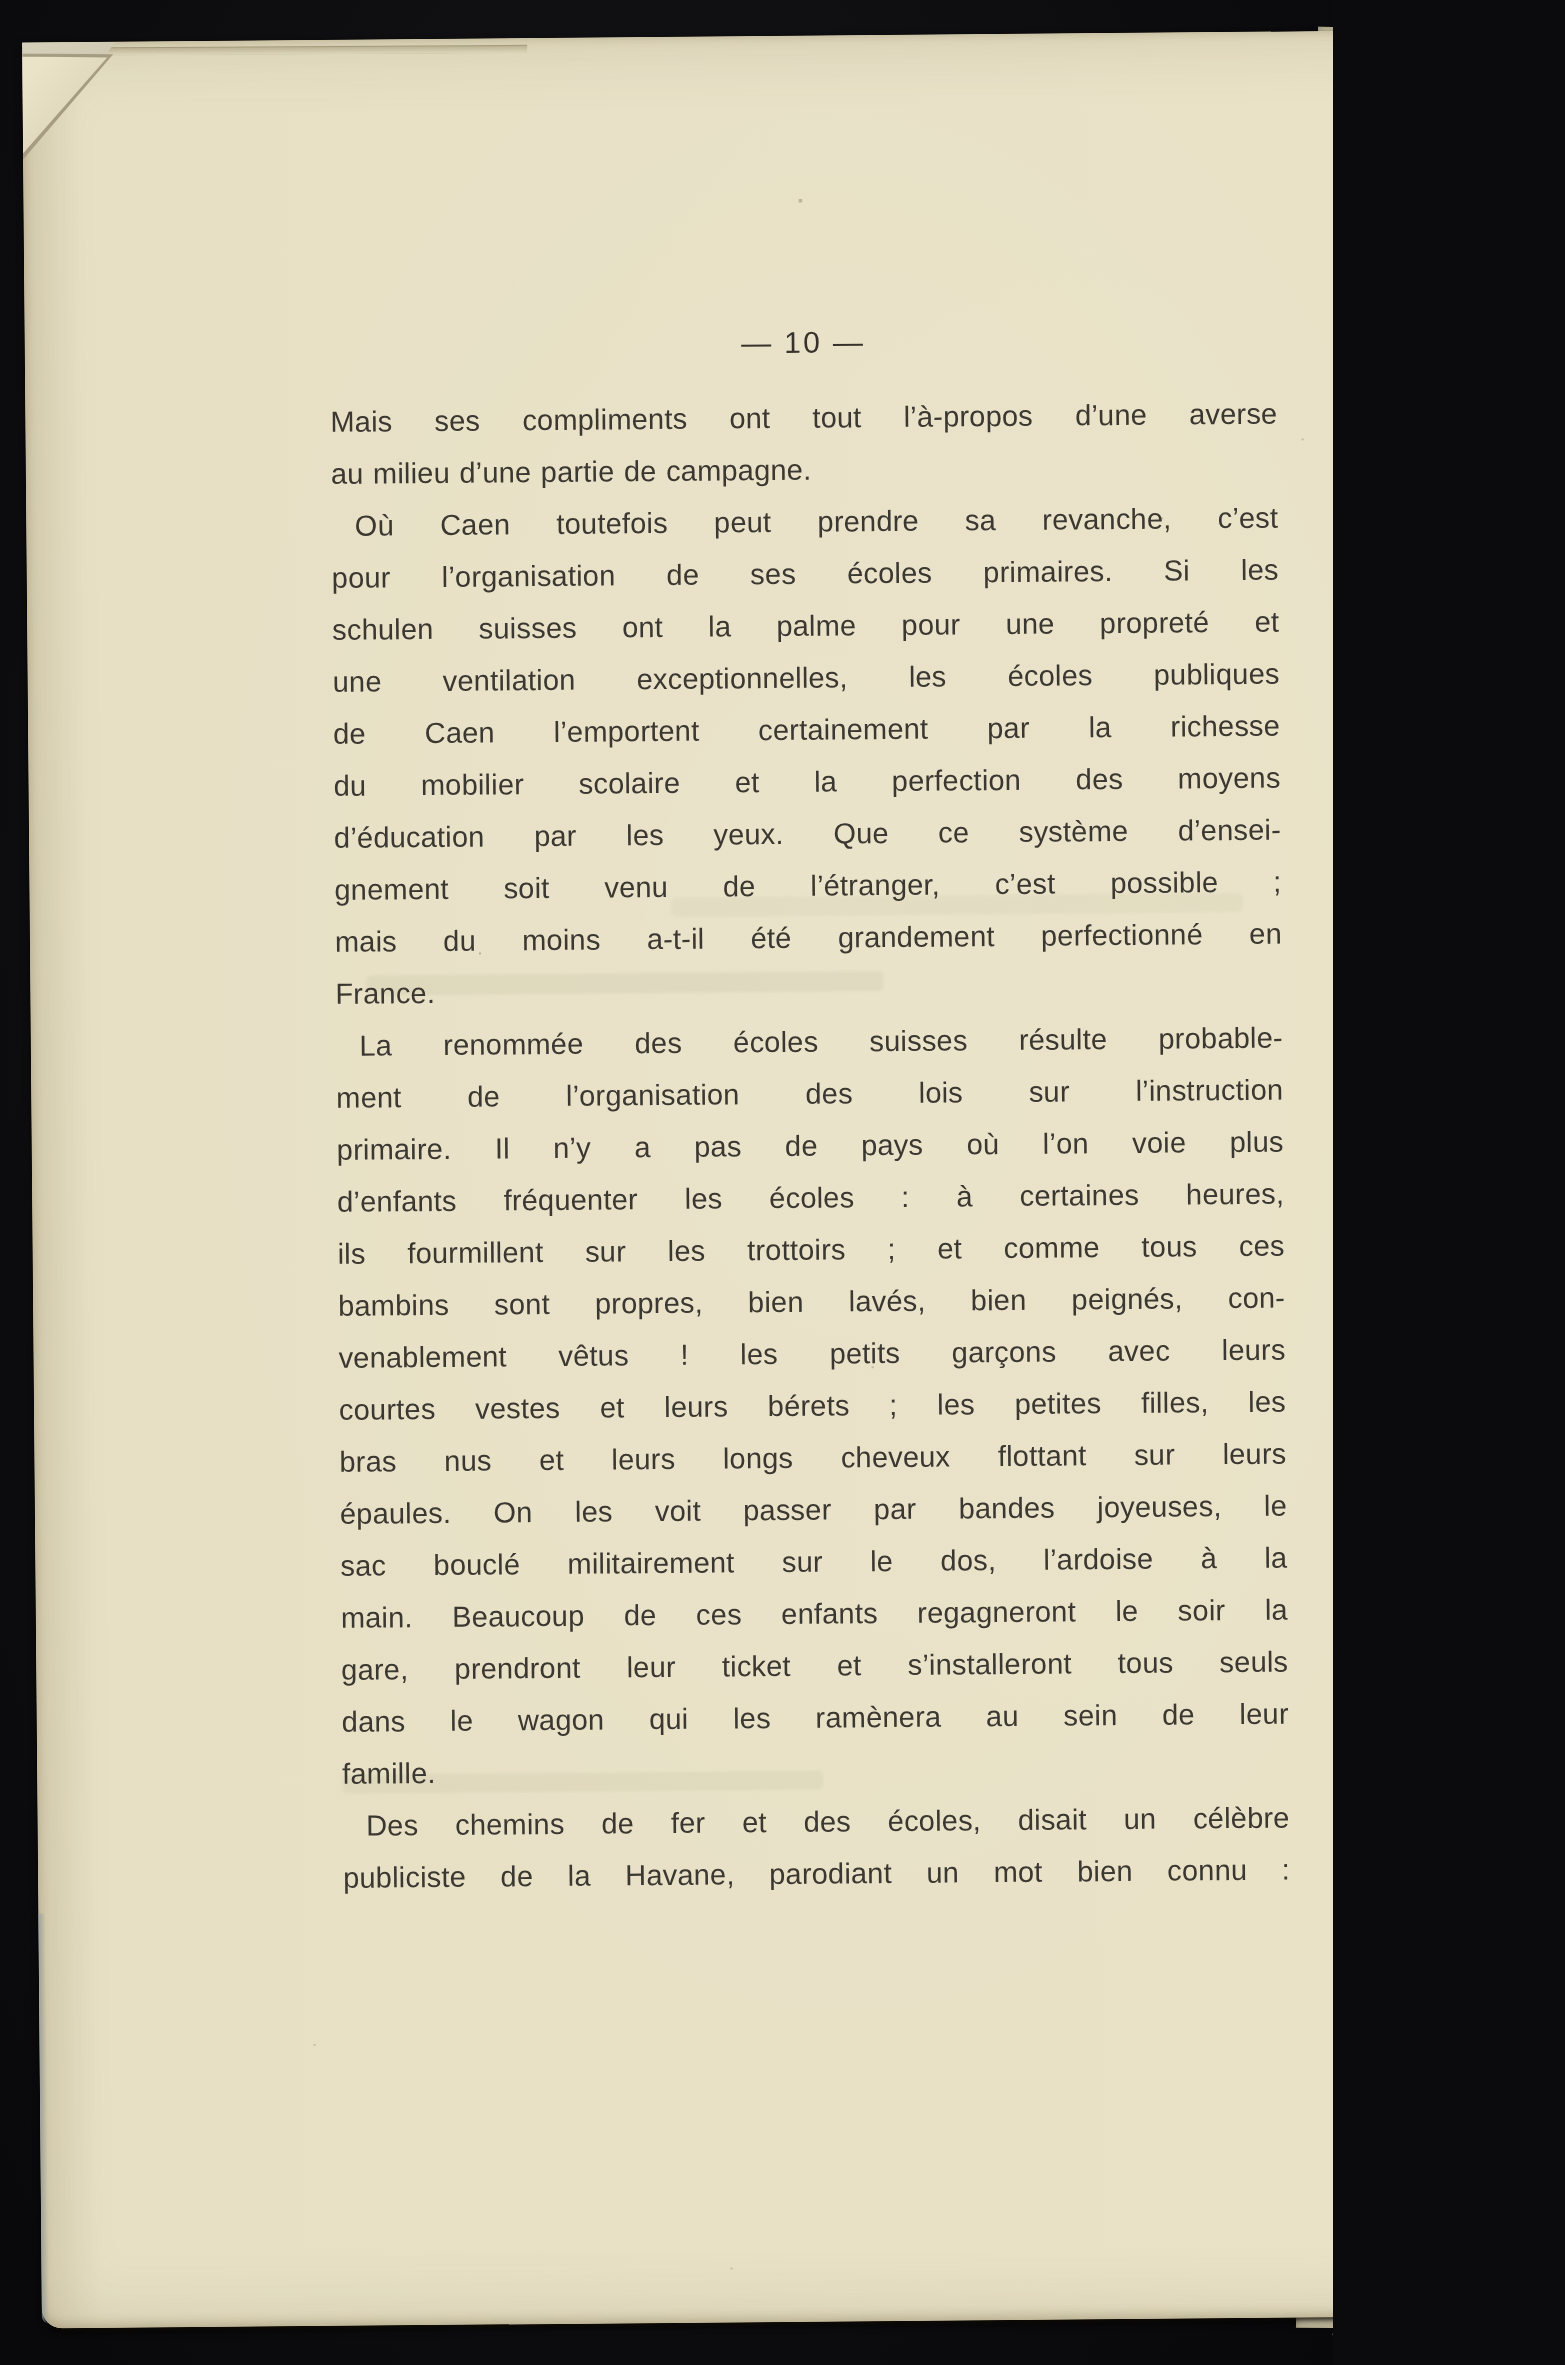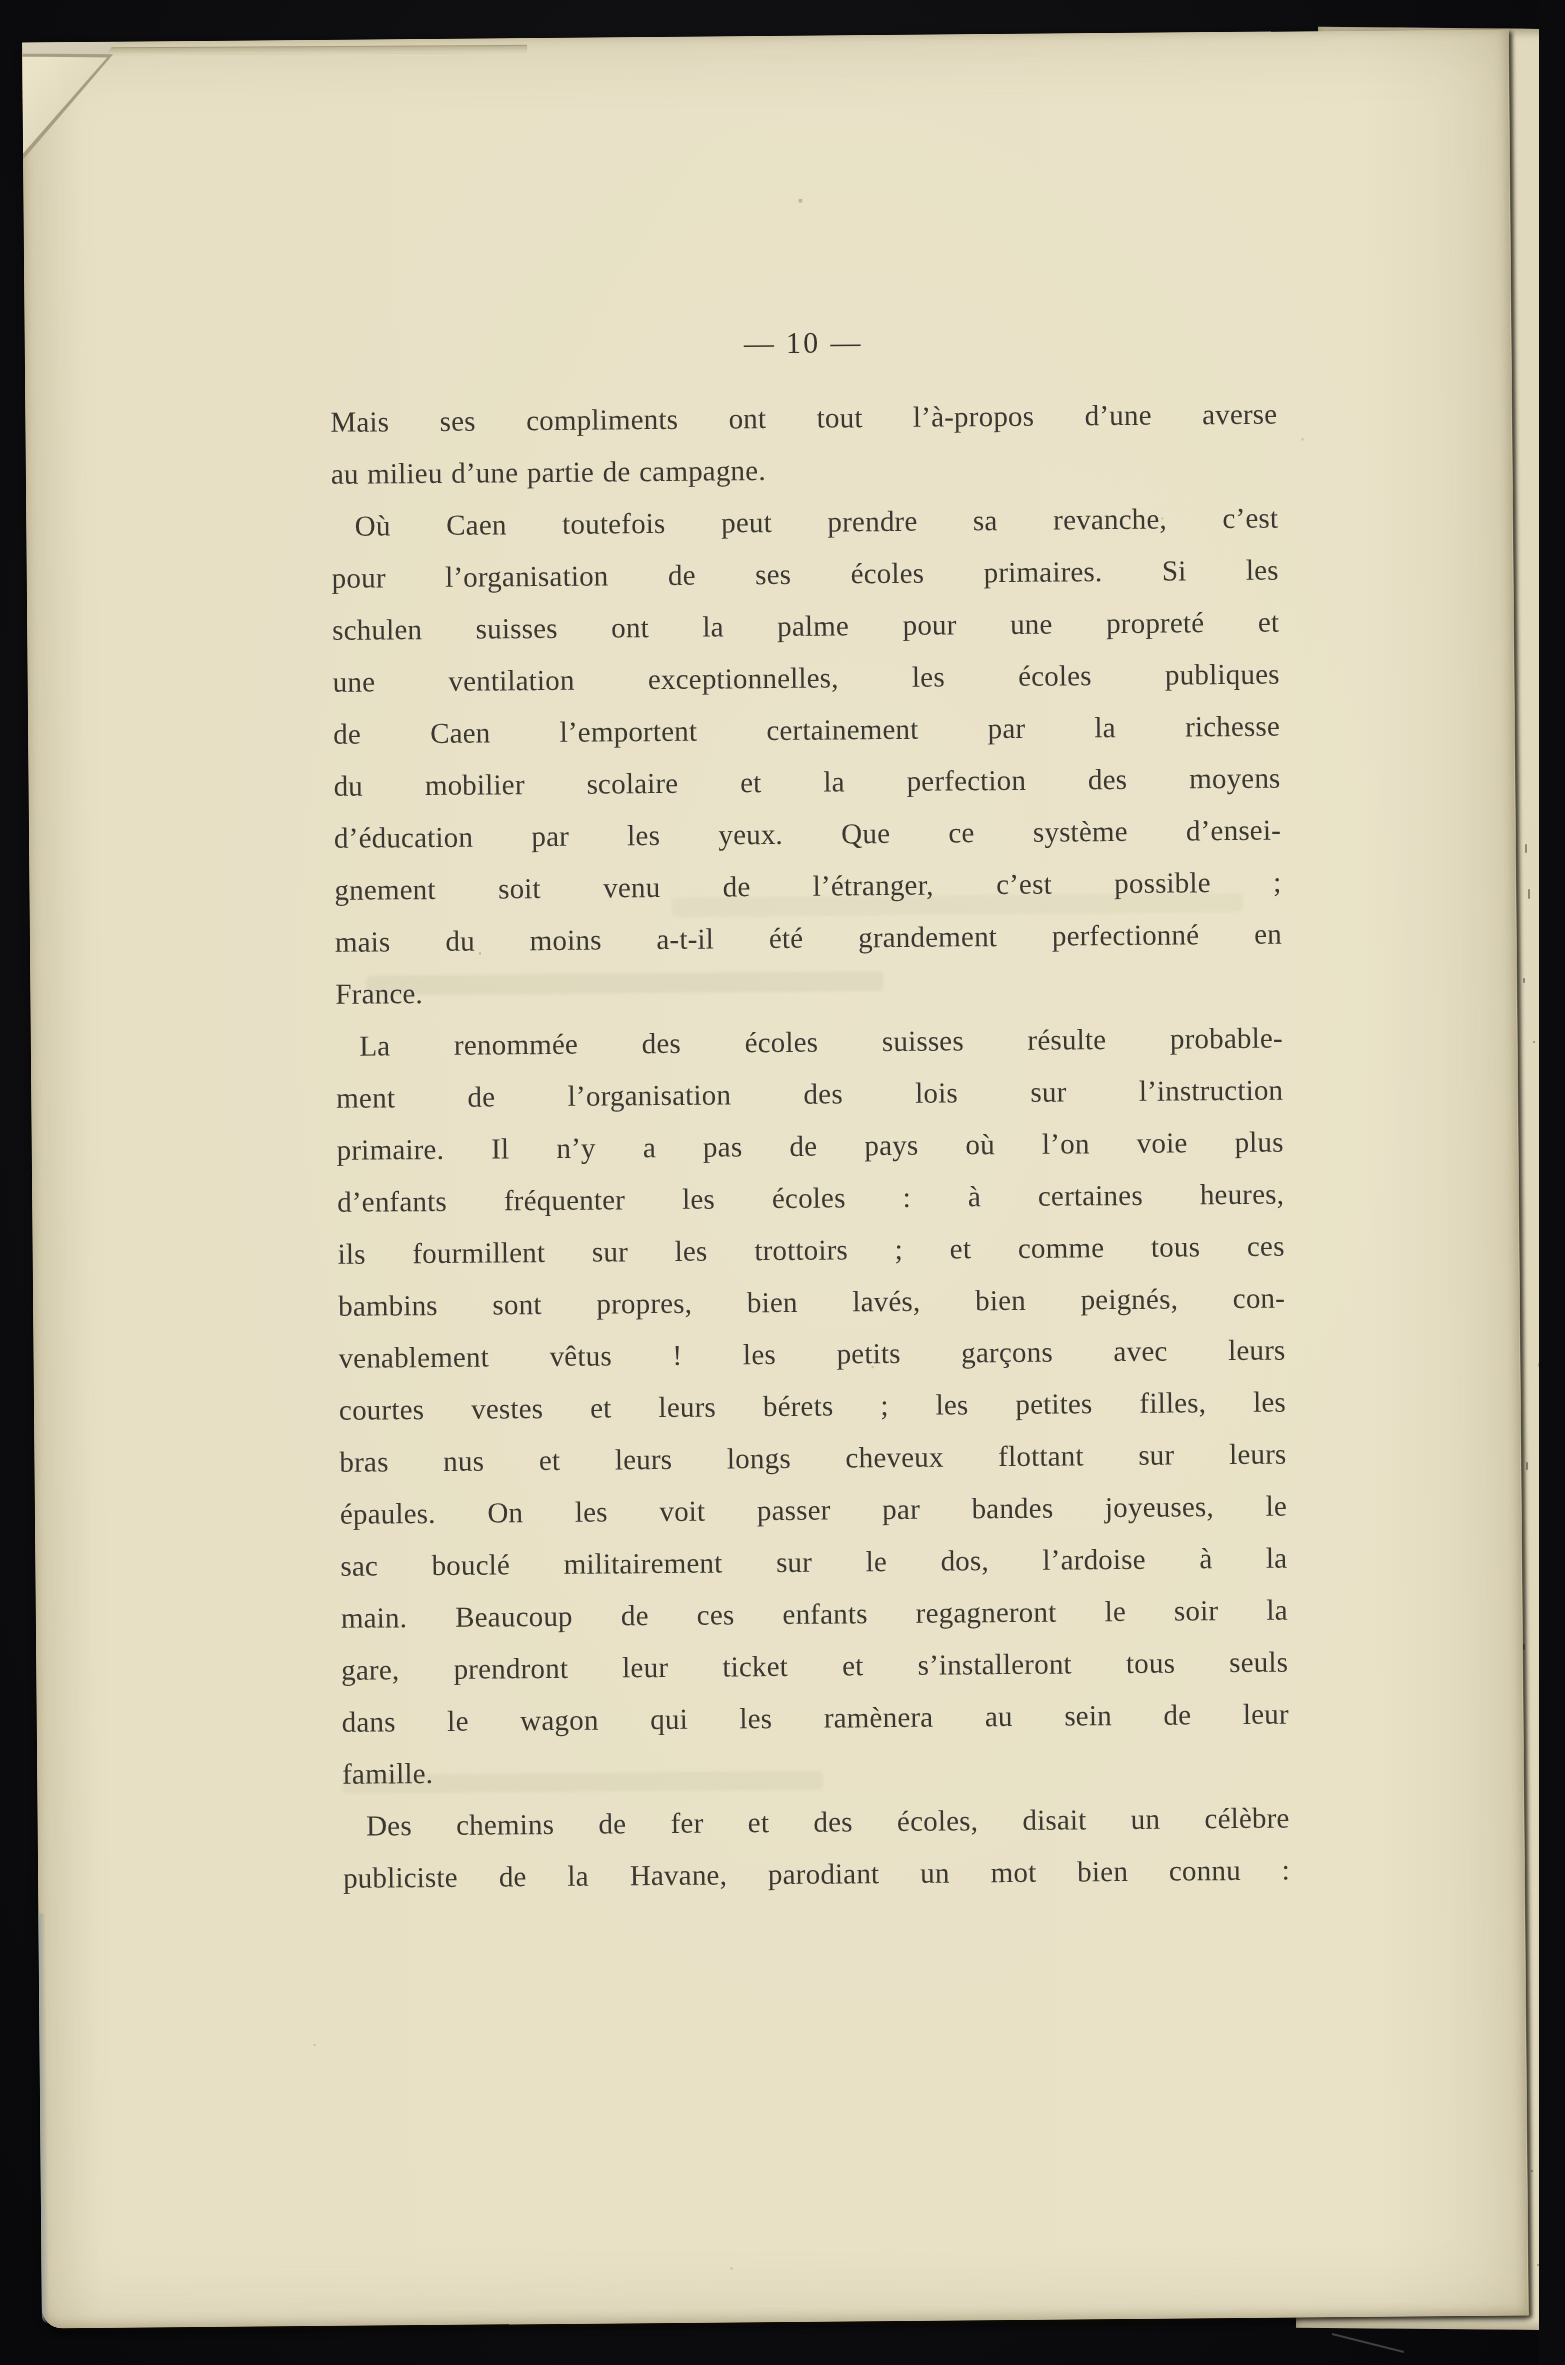--- a/index.html
+++ b/index.html
@@ -2,25 +2,25 @@
 <html style="font-size:12.5px"><head>
 <meta charset="utf-8">
 <style>
   html, body {
     margin: 0; padding: 0;
     width: 1566px; height: 2366px;
     background: #0b0b0d;
   }
   .scene {
     position: relative;
-    width: 1539px; height: 2366px;
+    width: 1333px; height: 2366px;
     overflow: hidden;
     background:
       radial-gradient(ellipse at 48% 38%, #17171a 0%, #0e0e10 55%, #08080a 100%);
-    font-family: Liberation Serif, serif;
+    font-family: Liberation Sans, sans-serif;
   }
   
   .page-under {
     position: absolute;
     left: 1307px; top: 28px;
     width: 270px; height: 2301px;
     background:
       linear-gradient(to right, #ddd5b9 0%, #e4dcc0 40%, #dfd7bb 100%);
     transform: rotate(0.55deg);
     z-index: 1;

